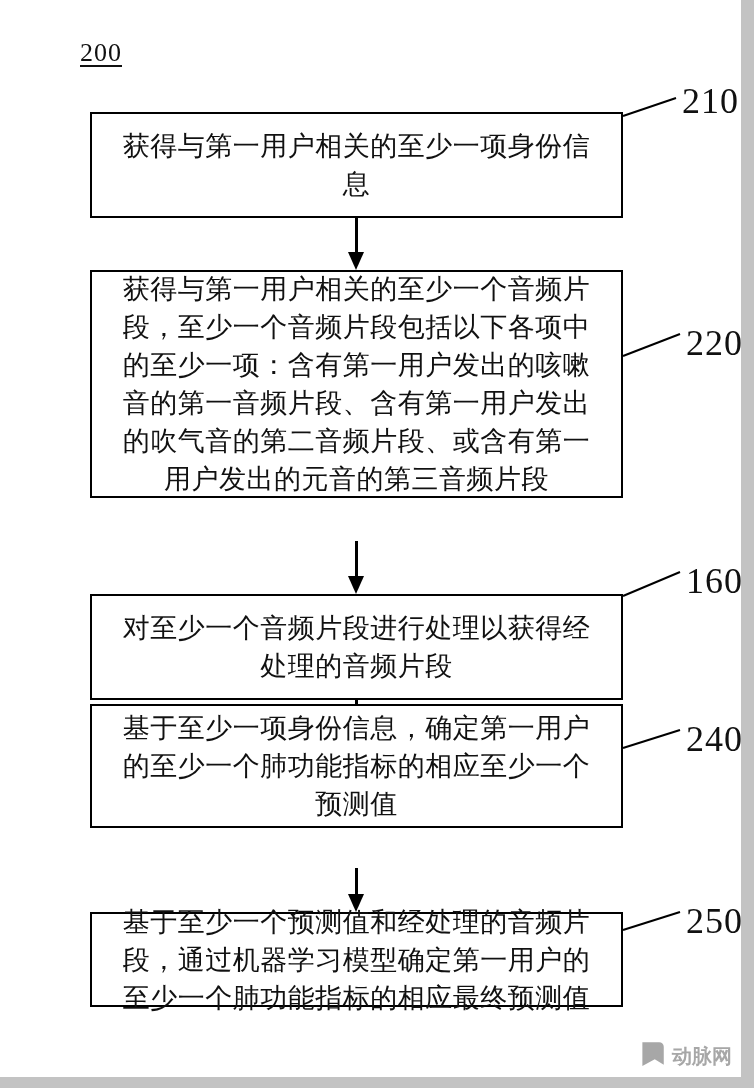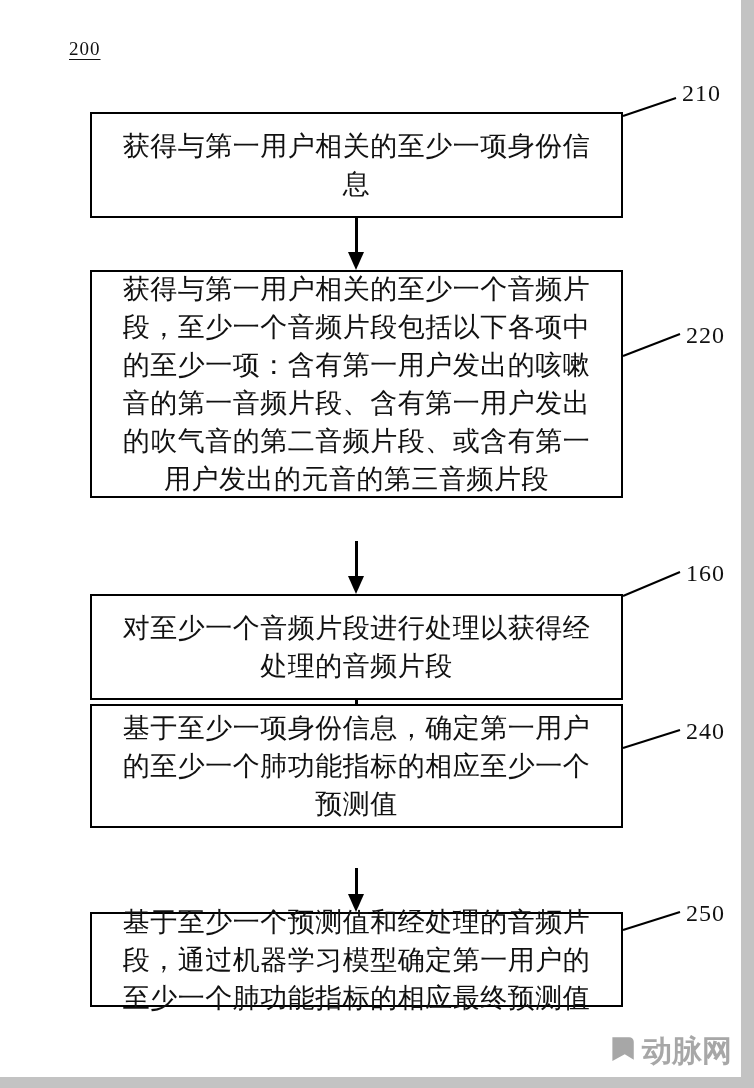--- a/index.html
+++ b/index.html
@@ -11,23 +11,23 @@
     position: relative;
     width: 754px;
     height: 1088px;
     background: #ffffff;
     overflow: hidden;
     font-family: "Liberation Serif", "DejaVu Serif", serif;
     color: #111111;
   }
   .fig-label {
     position: absolute;
-    left: 69px;
+    left: 80px;
     top: 38px;
-    font-size: 19px;
+    font-size: 26px;
     text-decoration: underline;
     text-underline-offset: 4px;
     letter-spacing: 1px;
   }
   .step-box {
     position: absolute;
     left: 90px;
     width: 533px;
     box-sizing: border-box;
     border: 2px solid #000000;
@@ -36,21 +36,21 @@
     align-items: center;
     justify-content: center;
     text-align: center;
     font-size: 27px;
     line-height: 38px;
     padding: 4px 24px;
     letter-spacing: 0.5px;
   }
   .ref-num {
     position: absolute;
-    font-size: 24px;
+    font-size: 36px;
     letter-spacing: 1px;
   }
   .arrow {
     position: absolute;
     left: 348px;
     width: 17px;
   }
   .arrow .shaft {
     position: absolute;
     left: 7px;
@@ -91,21 +91,21 @@
     background: #c3c3c3;
   }
   .watermark {
     position: absolute;
     right: 22px;
     bottom: 16px;
     display: flex;
     align-items: center;
     gap: 6px;
     font-family: "Liberation Sans", "DejaVu Sans", sans-serif;
-    font-size: 30px;
+    font-size: 20px;
     font-weight: bold;
     color: #a7a7a7;
   }
 </style>
 </head>
 <body>
 
 <div id="page">
 
   <div class="fig-label">200</div>

